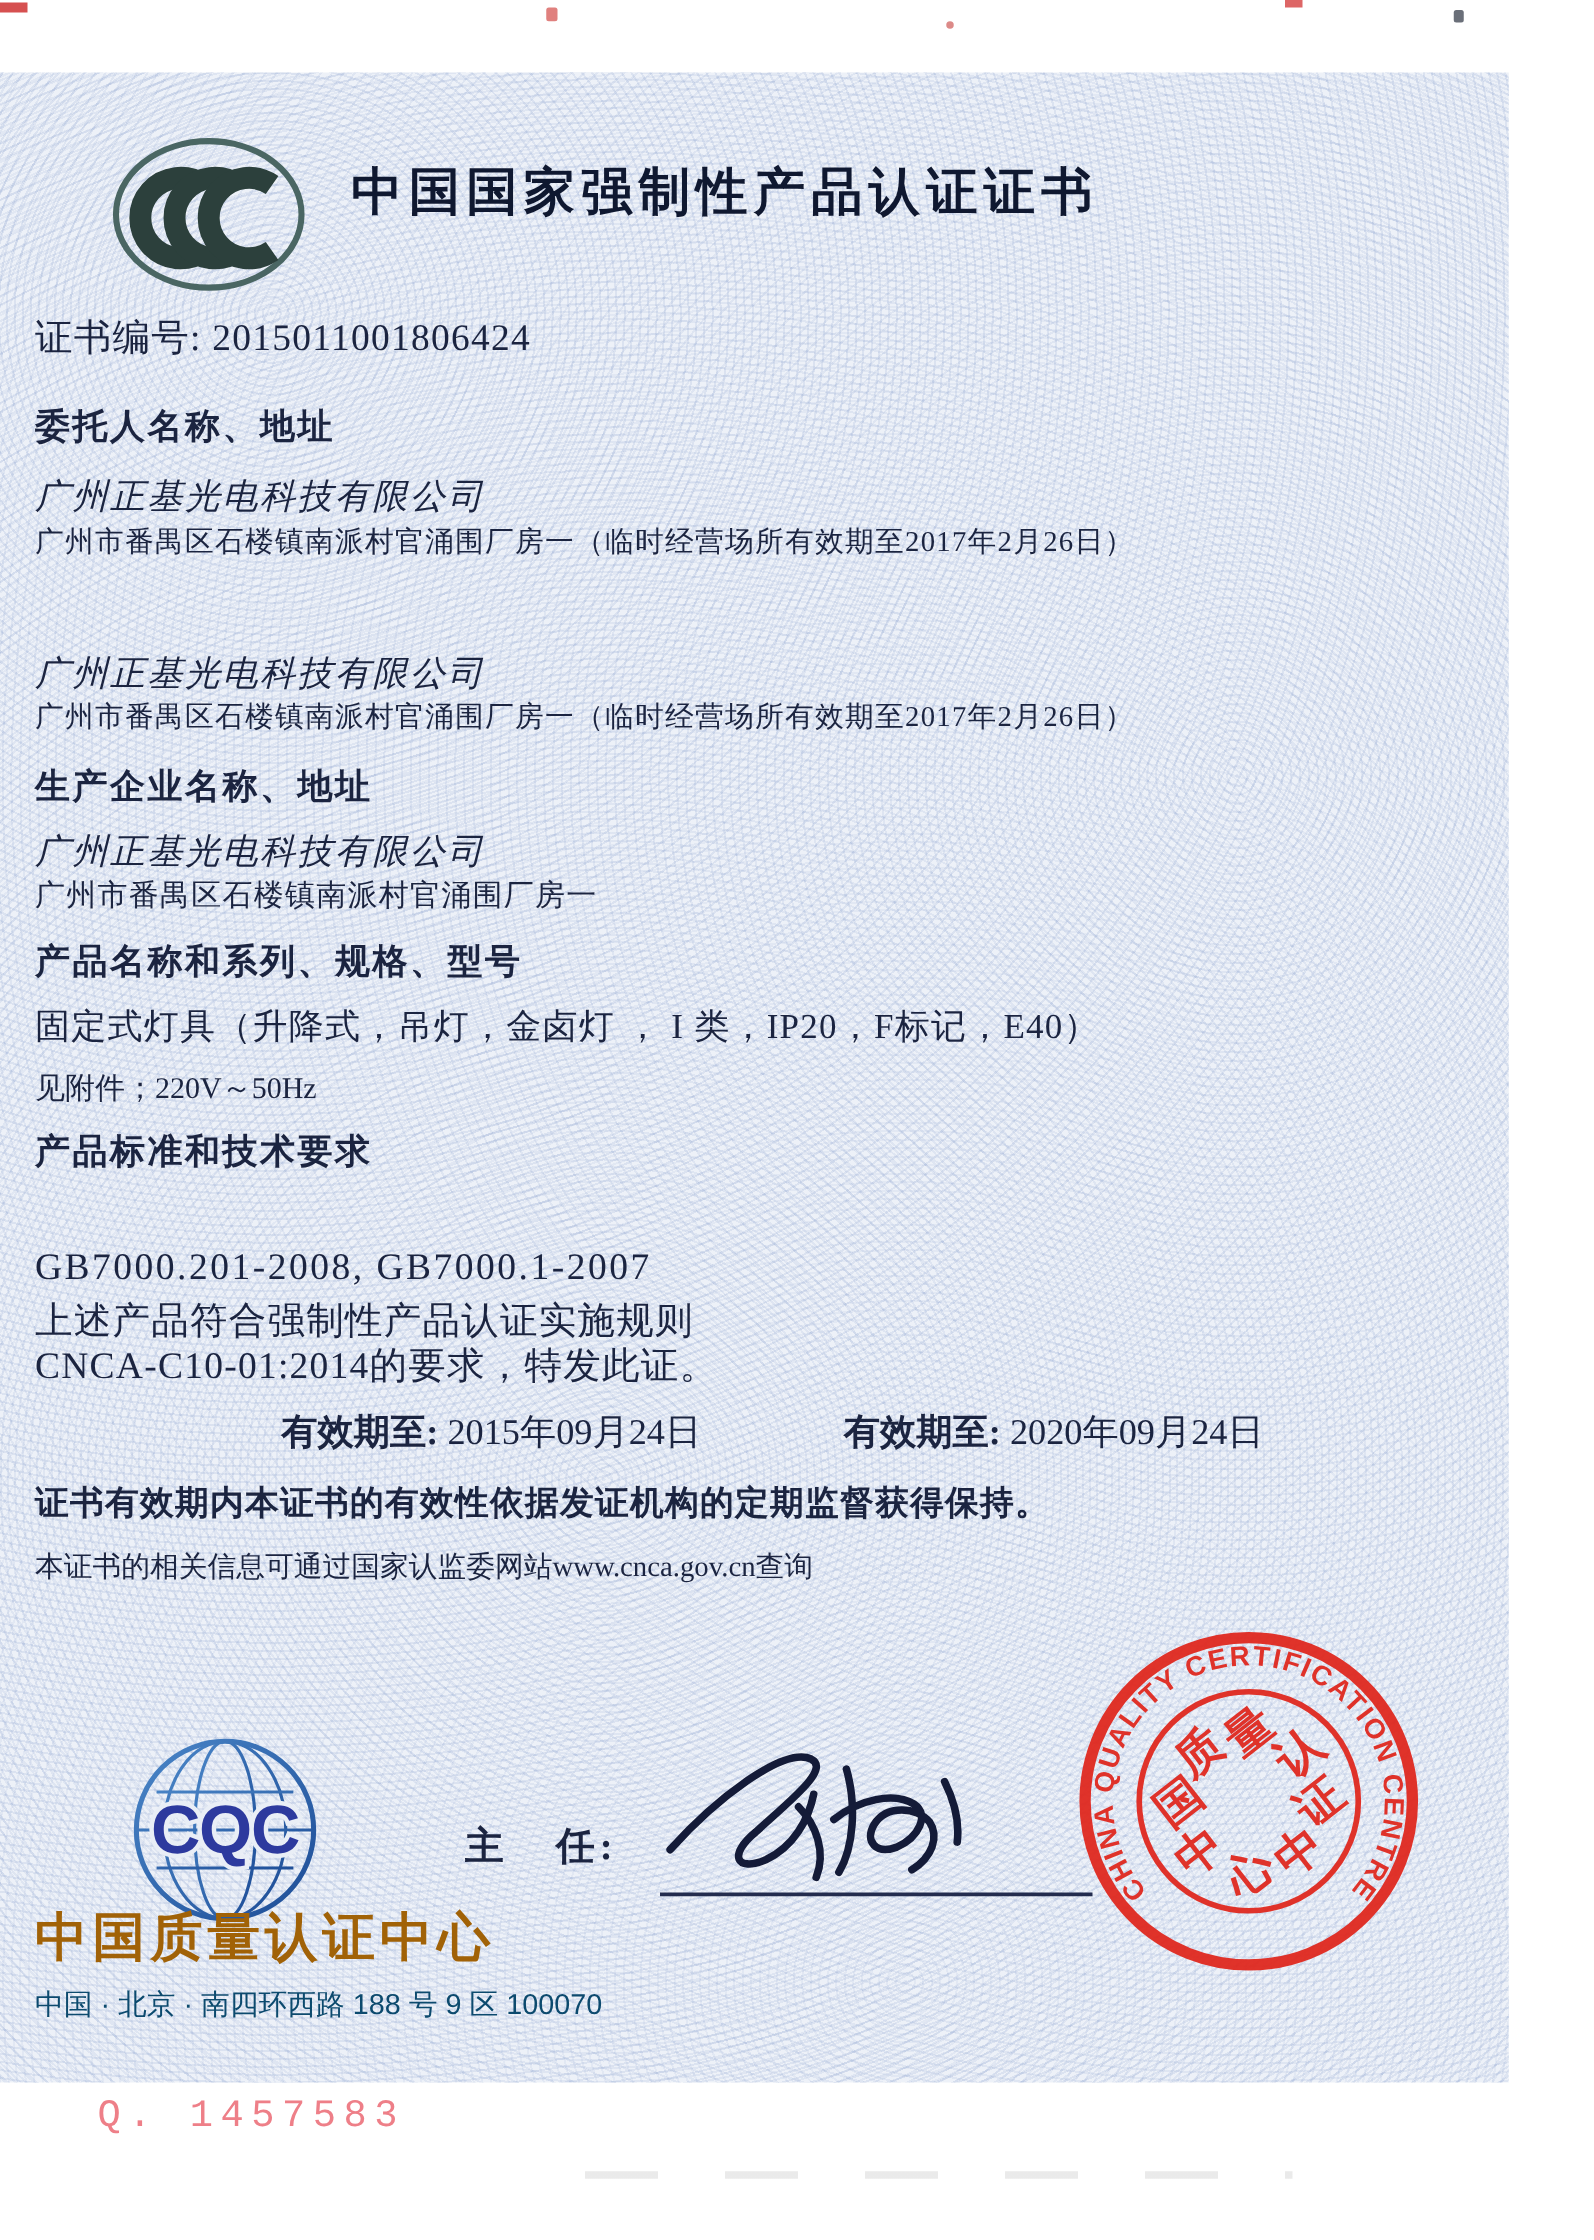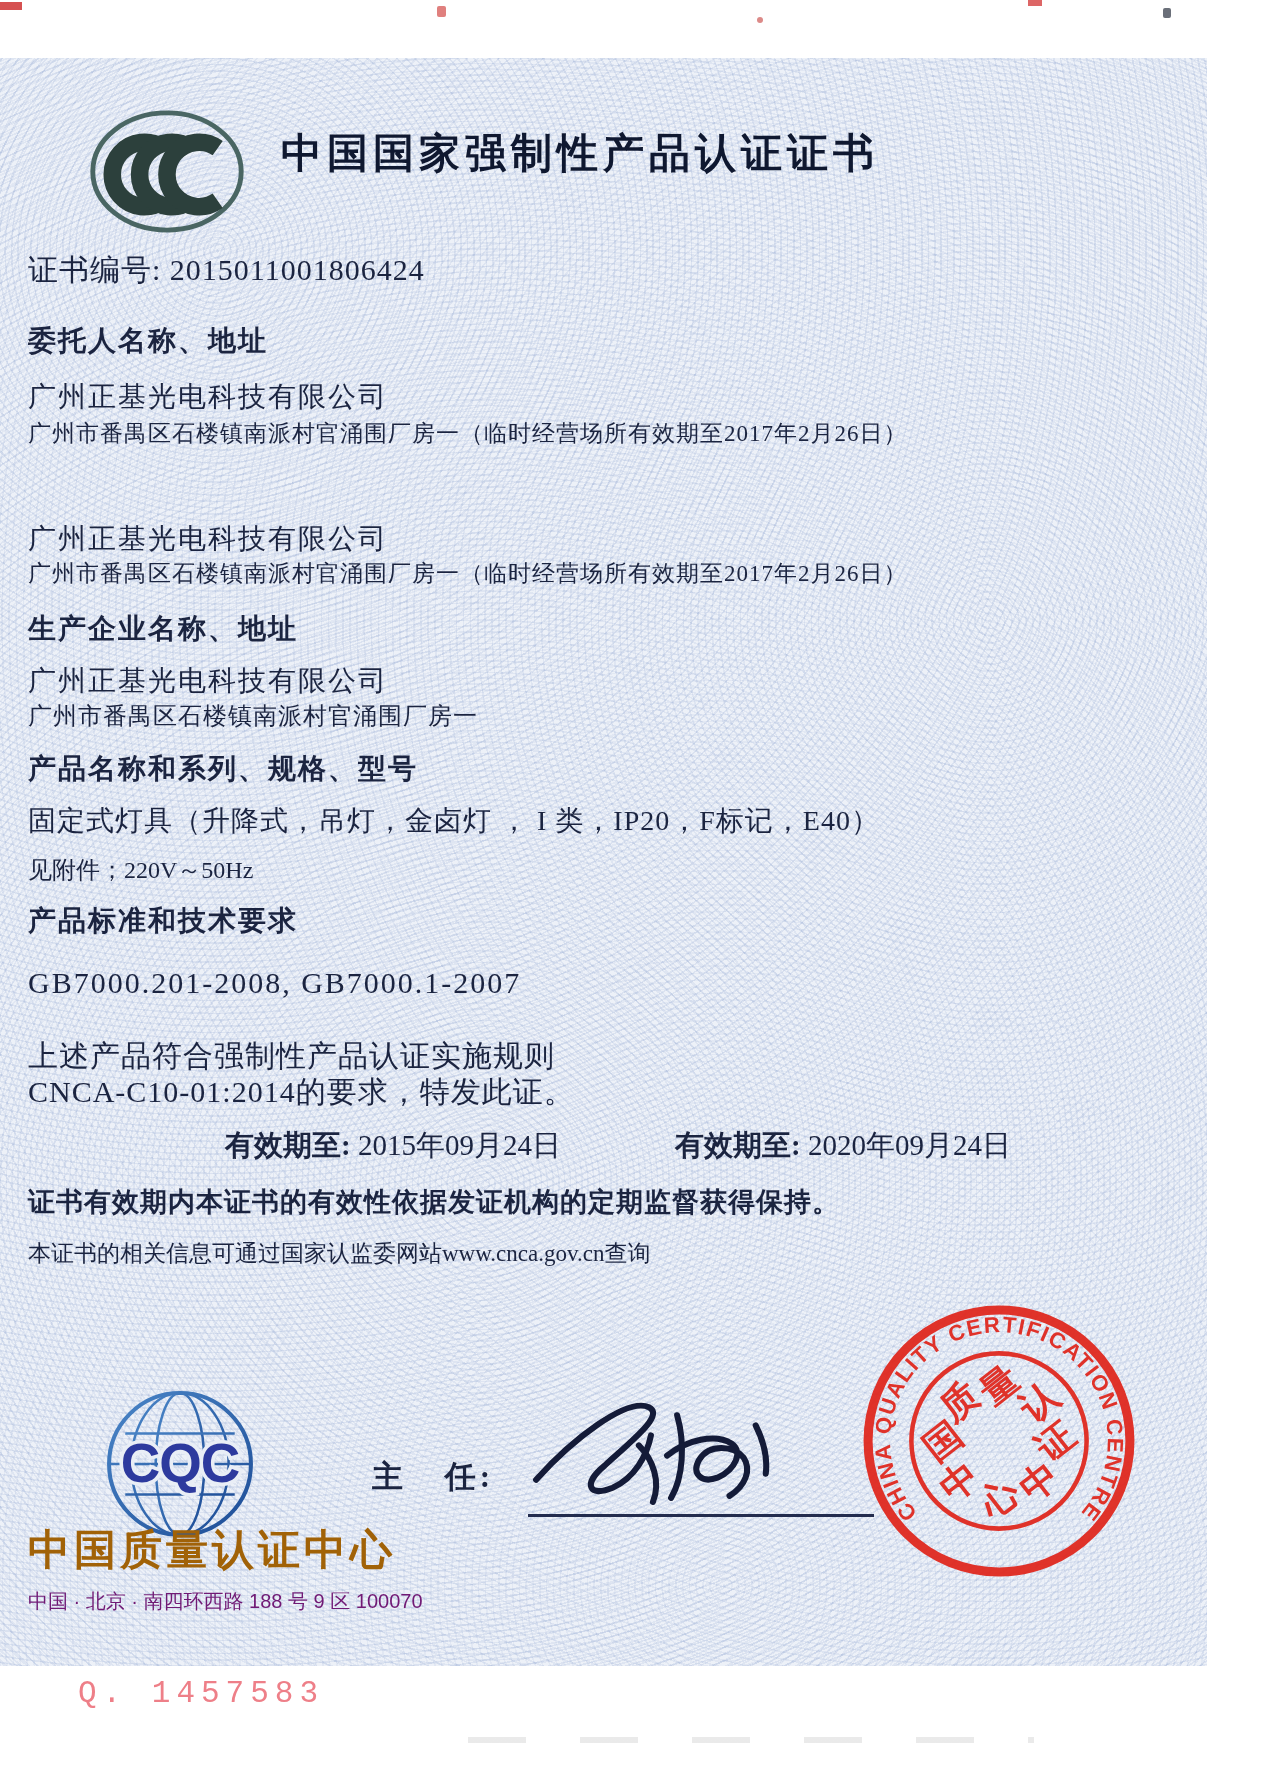--- a/index.html
+++ b/index.html
@@ -19,40 +19,40 @@
       repeating-radial-gradient(circle at 60% 95%, rgba(125,150,200,0.10) 0 1.6px, rgba(125,150,200,0) 1.6px 6.8px);
   }
   .cline{position:absolute;left:28px;width:1150px;text-align:left;color:#1b2440;white-space:nowrap;}
   .title{
     position:absolute;left:0;width:1160px;top:126px;text-align:center;
     font-family:"Liberation Sans","DejaVu Sans",sans-serif;
     font-size:41px;font-weight:700;letter-spacing:5px;color:#0f1830;
   }
   .certno{top:250px;font-size:30px;letter-spacing:1px;}
   .sechead{font-size:28px;font-weight:700;letter-spacing:2px;}
-  .company{font-size:28px;letter-spacing:2px;}
+  .company{font-size:28px;letter-spacing:2px;font-style:italic;}
   .addr{font-size:23px;letter-spacing:1px;}
   .product{font-size:28px;letter-spacing:1px;}
   .attach{font-size:24px;}
-  .gbline{font-size:30px;letter-spacing:2px;}
+  .gbline{font-size:30px;letter-spacing:2px;margin-top:31px;}
   .stmt{font-size:30px;letter-spacing:1px;}
   .dateitem{position:absolute;top:1126px;font-size:29px;color:#1b2440;white-space:nowrap;}
   .dateitem .lbl{font-weight:700;}
   .validity{top:1184px;font-size:27px;font-weight:700;letter-spacing:1px;}
   .infonote{top:1238px;font-size:23px;}
   .director{
     position:absolute;left:372px;top:1456px;font-size:31px;color:#1b2440;
     font-weight:700;word-spacing:26px;letter-spacing:4px;white-space:nowrap;
   }
   .sigline{position:absolute;left:528px;top:1514px;width:346px;height:3px;background:#232c4e;}
   .orgname{
     top:1522px;font-size:42px;font-weight:700;letter-spacing:4px;color:#a16207;
     font-family:"Liberation Sans","DejaVu Sans",sans-serif;
   }
-  .orgaddr{top:1588px;font-size:20px;font-family:"Liberation Sans","DejaVu Sans",sans-serif;color:#701a75;}
+  .orgaddr{top:1588px;font-size:23px;font-family:"Liberation Sans","DejaVu Sans",sans-serif;color:#0c4a6e;}
   .website{top:1628px;font-size:27px;font-weight:700;font-family:"Liberation Sans","DejaVu Sans",sans-serif;color:#10182c;}
   .serial{
     position:absolute;left:78px;top:1676px;font-size:31px;letter-spacing:6px;
     font-family:"Liberation Mono","DejaVu Sans Mono",monospace;color:#ee7f88;white-space:nowrap;
   }
   .ccc-logo{position:absolute;left:84px;top:106px;width:166px;height:132px;}
   .cqc-logo{position:absolute;left:104px;top:1388px;width:152px;height:152px;}
   .signature{position:absolute;left:518px;top:1380px;width:282px;height:138px;}
   .seal{position:absolute;left:858px;top:1300px;width:282px;height:282px;opacity:.93;}
   .artifact{position:absolute;}

